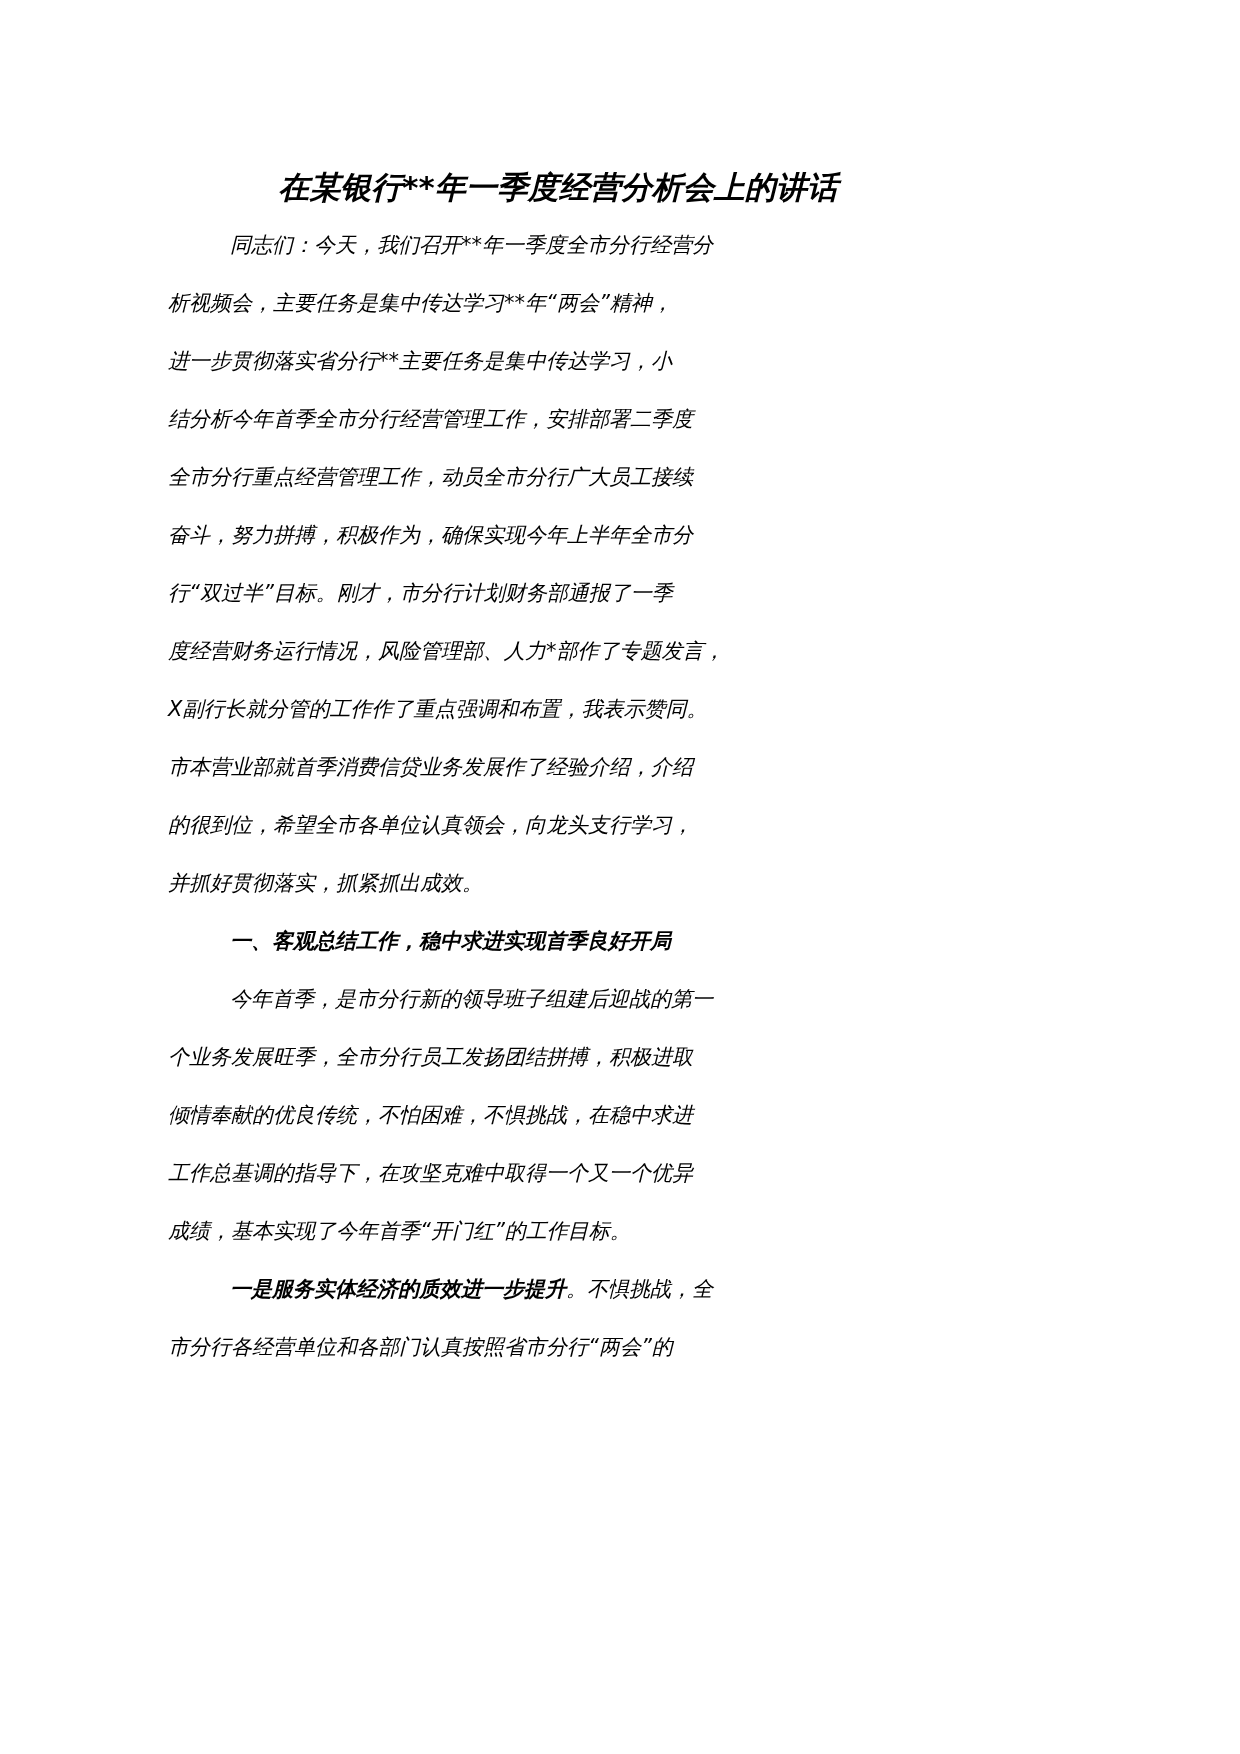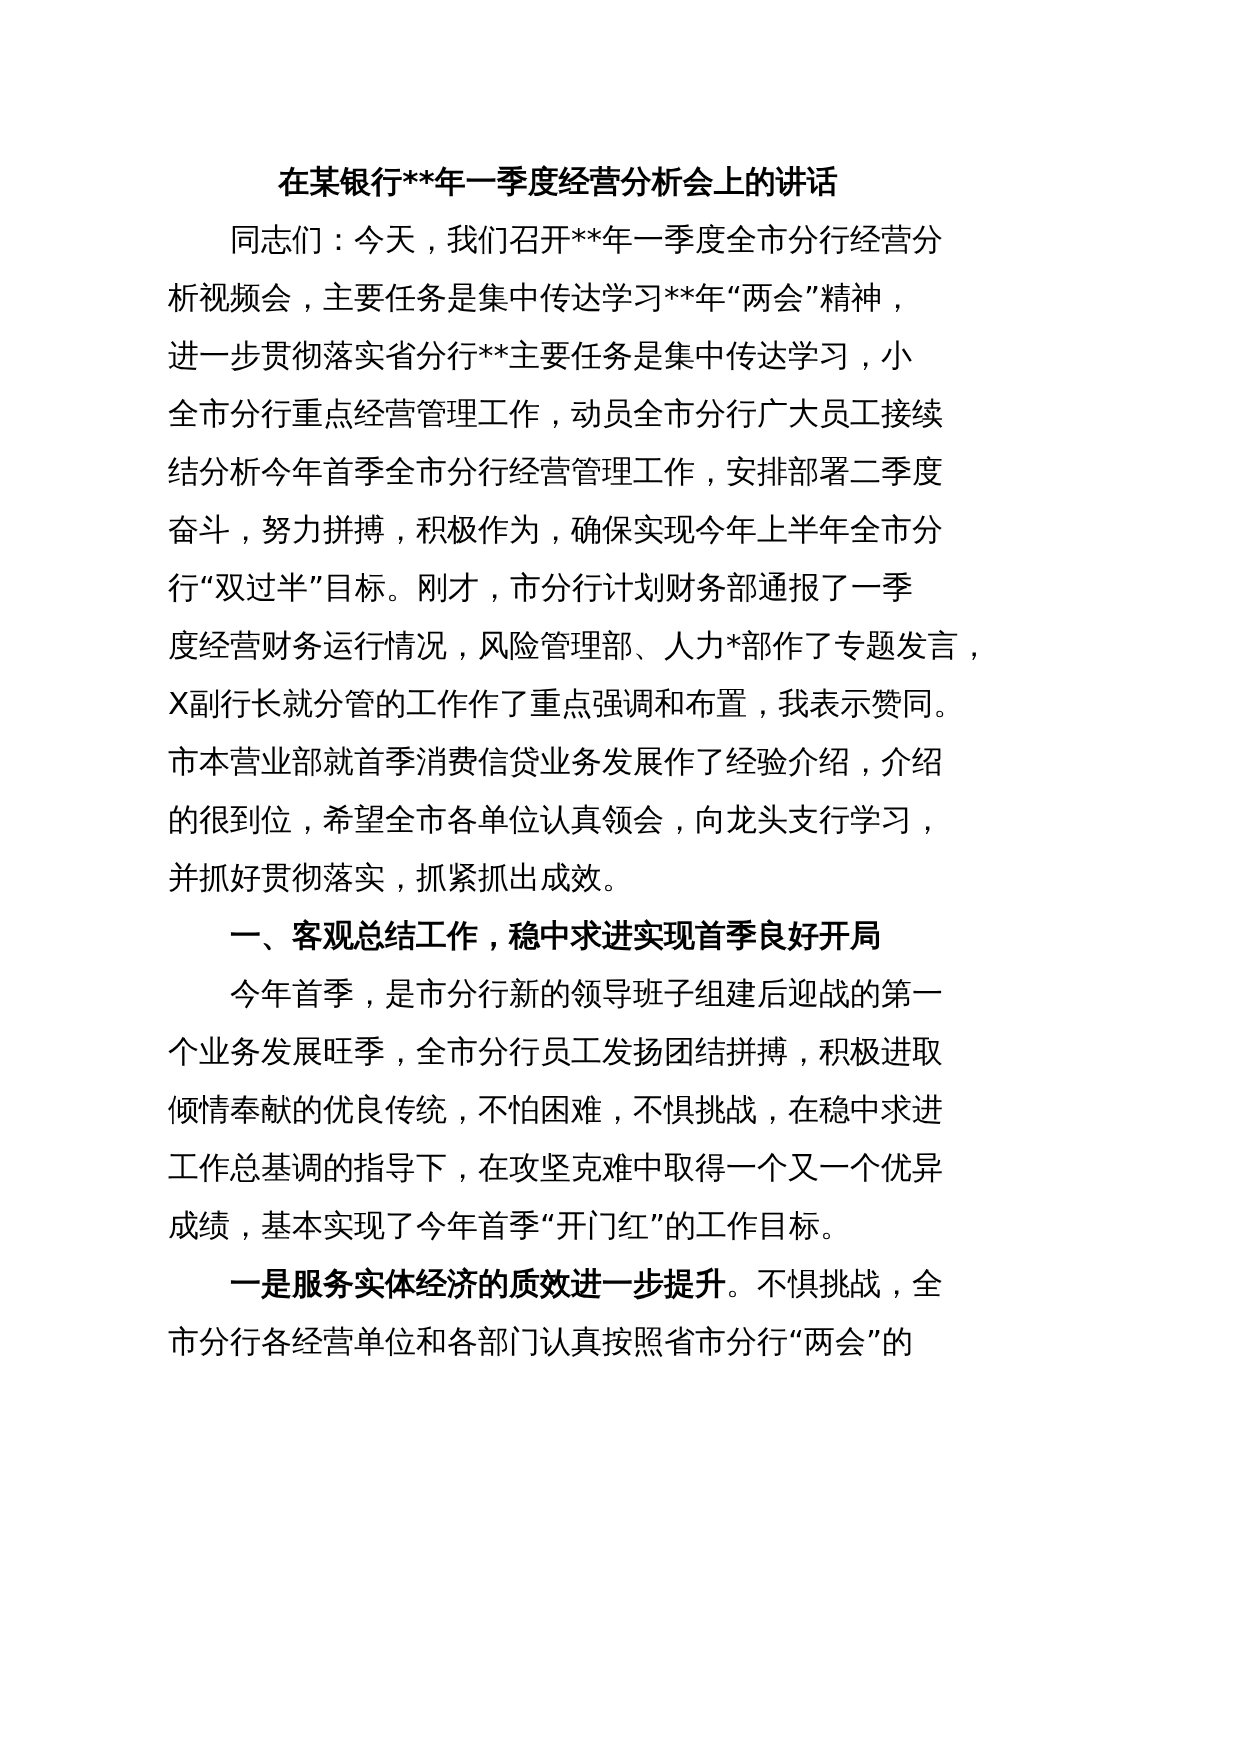--- a/index.html
+++ b/index.html
@@ -11,57 +11,58 @@
       width: 1240px;
       height: 1754px;
       position: relative;
       overflow: hidden;
       font-family: "DejaVu Sans", "Liberation Sans", sans-serif;
       color: #000000;
     }
     .page {
       position: absolute;
       left: 168px;
-      top: 152px;
+      top: 158px;
       width: 780px;
+      font-style: italic;
     }
     .title {
       text-align: center;
       font-weight: bold;
       font-size: 31px;
       line-height: 58px;
       height: 58px;
       margin: 0;
       letter-spacing: 0px;
       white-space: nowrap;
     }
     .line {
-      font-size: 31px;
+      font-size: 21px;
       line-height: 58px;
       height: 58px;
       white-space: nowrap;
       letter-spacing: 0px;
       overflow: visible;
     }
     .indent { padding-left: 62px; }
     .heading { font-weight: bold; }
     .bold { font-weight: bold; margin-top: 41px; }
   </style>
 </head>
 <body>
 
 <div class="page">
   <h1 class="title">在某银行**年一季度经营分析会上的讲话</h1>
 
   <div>
     <div class="line indent">同志们：今天，我们召开**年一季度全市分行经营分</div>
     <div class="line">析视频会，主要任务是集中传达学习**年“两会”精神，</div>
     <div class="line">进一步贯彻落实省分行**主要任务是集中传达学习，小</div>
+    <div class="line">结分析今年首季全市分行经营管理工作，安排部署二季度</div>
     <div class="line">全市分行重点经营管理工作，动员全市分行广大员工接续</div>
-    <div class="line">结分析今年首季全市分行经营管理工作，安排部署二季度</div>
     <div class="line">奋斗，努力拼搏，积极作为，确保实现今年上半年全市分</div>
     <div class="line">行“双过半”目标。刚才，市分行计划财务部通报了一季</div>
     <div class="line">度经营财务运行情况，风险管理部、人力*部作了专题发言，</div>
     <div class="line">X副行长就分管的工作作了重点强调和布置，我表示赞同。</div>
     <div class="line">市本营业部就首季消费信贷业务发展作了经验介绍，介绍</div>
     <div class="line">的很到位，希望全市各单位认真领会，向龙头支行学习，</div>
     <div class="line">并抓好贯彻落实，抓紧抓出成效。</div>
   </div>
 
   <div class="line indent heading">一、客观总结工作，稳中求进实现首季良好开局</div>

